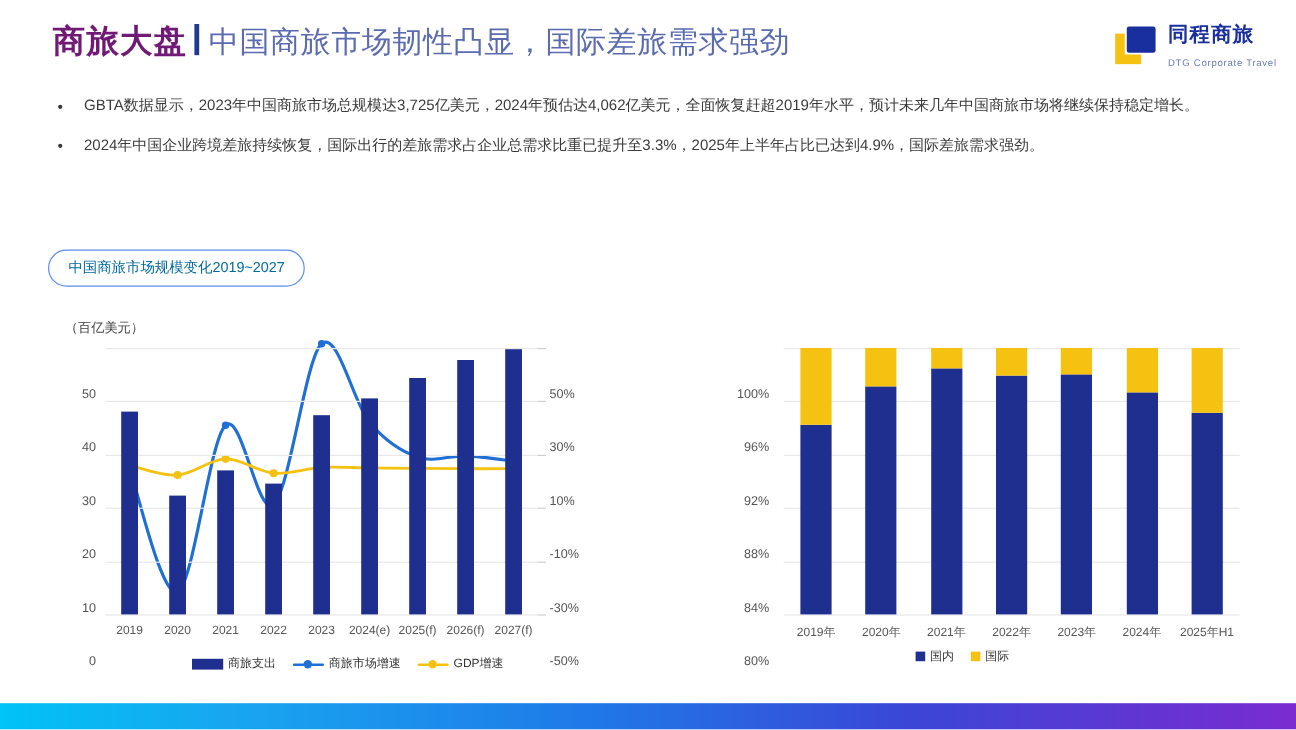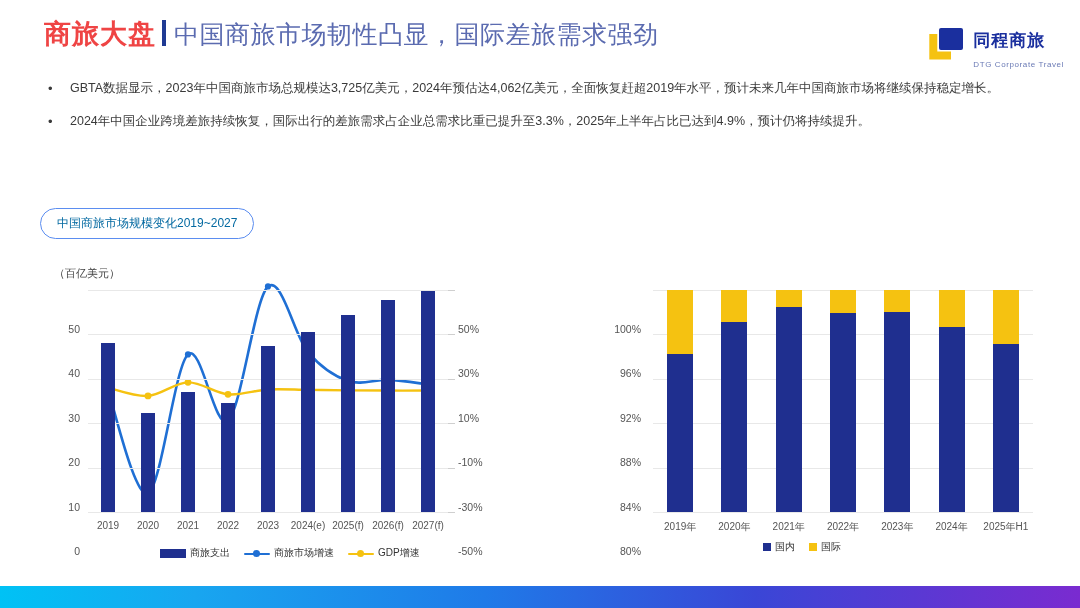--- a/index.html
+++ b/index.html
@@ -17,21 +17,21 @@
 
   
   .header {
     position: absolute;
     left: 44px; top: 16px;
     display: flex; align-items: baseline;
   }
   .title-main {
     font-size: 27px;
     font-weight: bold;
-    color: #ef4444;
+    color: #701a75;
     letter-spacing: 1px;
     white-space: nowrap;
   }
   .title-divider {
     display: inline-block;
     width: 4px; height: 26px;
     background: #1f3a93;
     margin: 0 8px 0 6px;
     position: relative; top: 3px;
   }
@@ -64,21 +64,20 @@
     position: absolute;
     left: 10px; top: 0;
     width: 24px; height: 22px;
     background: #1a2f9e;
     border-radius: 2px;
   }
   .logo-text { line-height: 1; }
   .logo-cn {
     font-size: 17px; font-weight: bold; color: #1a2f9e;
     letter-spacing: 1px;
-    margin-top: 12px;
   }
   .logo-en {
     font-size: 8px; color: #6a7ab5;
     letter-spacing: 0.6px; margin-top: 12px; text-align: right;
   }
 
   
   .bullets {
     position: absolute;
     left: 44px; top: 78px;
@@ -211,21 +210,21 @@
     </span>
   </div>
 
   <div class="bullets">
     <div class="bullet">
       <span class="bullet-dot">•</span>
       <span class="bullet-text">GBTA数据显示，2023年中国商旅市场总规模达3,725亿美元，2024年预估达4,062亿美元，全面恢复赶超2019年水平，预计未来几年中国商旅市场将继续保持稳定增长。</span>
     </div>
     <div class="bullet">
       <span class="bullet-dot">•</span>
-      <span class="bullet-text">2024年中国企业跨境差旅持续恢复，国际出行的差旅需求占企业总需求比重已提升至3.3%，2025年上半年占比已达到4.9%，预计仍将持续提升。</span>
+      <span class="bullet-text">2024年中国企业跨境差旅持续恢复，国际出行的差旅需求占企业总需求比重已提升至3.3%，2025年上半年占比已达到4.9%，国际差旅需求强劲。</span>
     </div>
   </div>
 
   <div class="panel panel-left">
     <div class="chart-title">中国商旅市场规模变化2019~2027</div>
     <div class="axis-unit">（百亿美元）</div>
     <div class="plot" id="plot-left" style="left:48px; top:82px; width:360px; height:222px;">
       <svg class="overlay" id="lines-left" width="360" height="222">
           <path d="M 20 101.00999999999999 C 26.666666666666668 118.02999999999999, 46.666666666666664 209.23499999999999, 60 203.13 C 73.33333333333333 197.025, 86.66666666666667 76.479, 100 64.38 C 113.33333333333333 52.281, 126.66666666666667 141.858, 140 130.536 C 153.33333333333334 119.214, 166.66666666666666 7.844000000000008, 180 -3.5519999999999925 C 193.33333333333334 -14.947999999999993, 206.66666666666666 46.397999999999996, 220 62.16 C 233.33333333333334 77.922, 246.66666666666666 86.39500000000001, 260 91.02000000000001 C 273.3333333333333 95.64500000000001, 286.6666666666667 89.35499999999999, 300 89.91 C 313.3333333333333 90.465, 333.3333333333333 93.61000000000001, 340 94.35000000000001" fill="none" stroke="#1f6fd4" stroke-width="2.6" stroke-linecap="round"></path>
           <circle cx="20" cy="101.00999999999999" r="3.1" fill="#1f6fd4"></circle>

